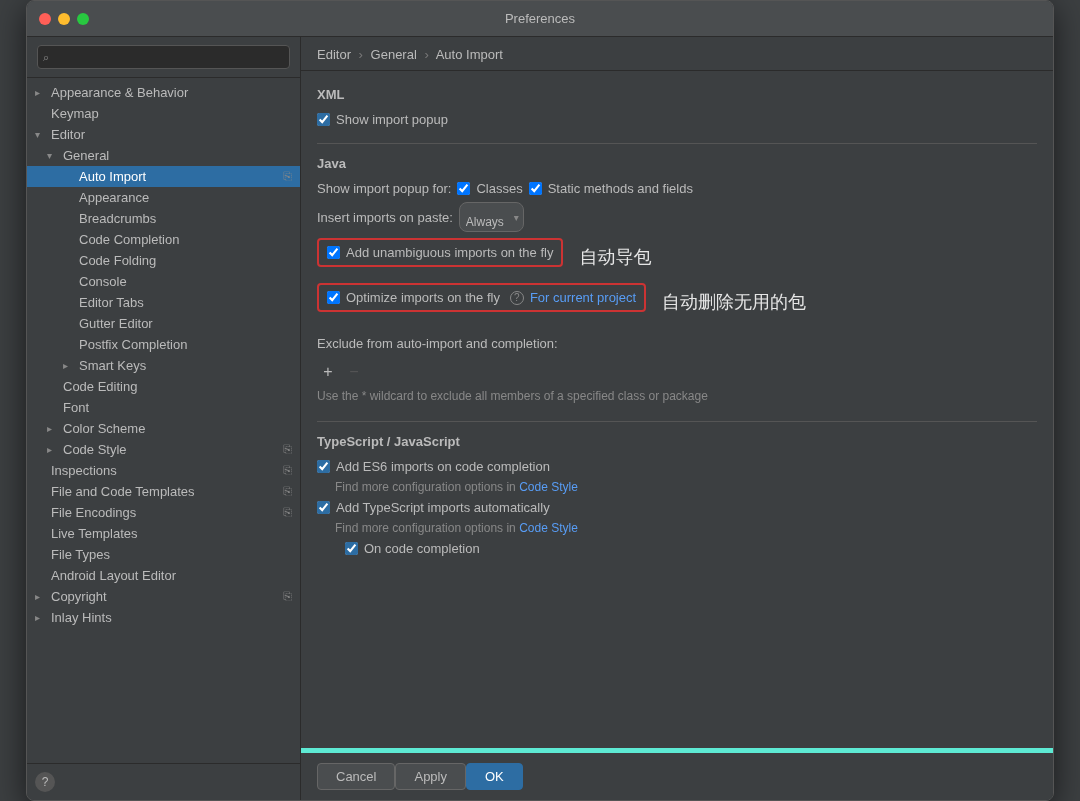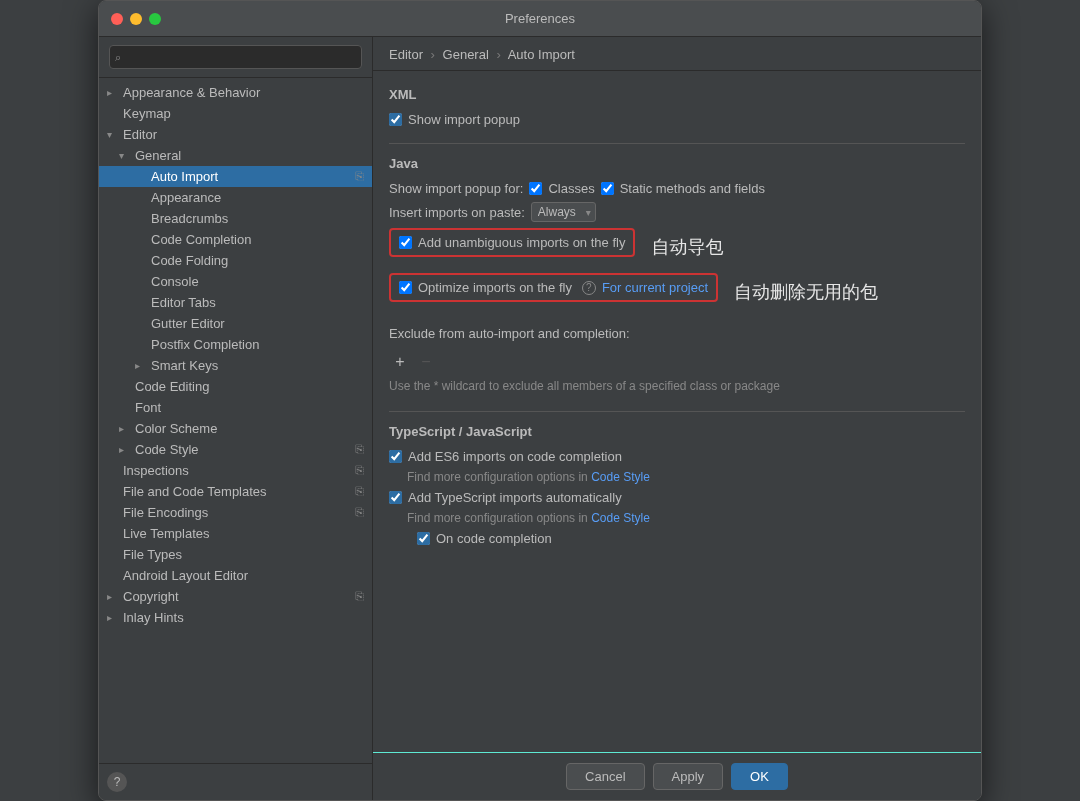--- a/index.html
+++ b/index.html
@@ -7,21 +7,21 @@
       background: #3c3f41;
       font-family: -apple-system, 'Helvetica Neue', Arial, sans-serif;
       font-size: 13px;
       color: #bbbbbb;
       display: flex;
       justify-content: center;
       align-items: center;
       min-height: 100vh;
     }
     .window {
-      width: 884px;
+      width: 1028px;
       height: 801px;
       background: #3c3f41;
       border-radius: 8px;
       overflow: hidden;
       display: flex;
       flex-direction: column;
       box-shadow: 0 8px 32px rgba(0,0,0,0.6);
       border: 1px solid #555;
     }
     .titlebar {
@@ -193,22 +193,22 @@
       gap: 6px;
       margin-bottom: 6px;
       flex-wrap: wrap;
     }
     .inline-label { color: #bbbbbb; font-size: 13px; }
     .select-box {
       background: #4a4d4f;
       border: 1px solid #666;
       color: #bbbbbb;
       font-size: 12px;
-      padding: 2px 18px 2px 6px;
-      border-radius: 3px;
+      padding: 12px 18px 2px 6px;
+      border-radius: 8px;
       outline: none;
       appearance: none;
       -webkit-appearance: none;
       cursor: pointer;
       position: relative;
     }
     .select-wrapper {
       position: relative;
       display: inline-block;
     }
@@ -313,24 +313,23 @@
       font-size: 10px;
       display: inline-flex;
       align-items: center;
       justify-content: center;
       margin-left: 4px;
       cursor: pointer;
     }
     
     .panel-footer {
       padding: 10px 16px;
-      border-top: 1px solid #5eead4;
-      display: flex;
-      justify-content: center;
-      gap: 8px;
+      border-top: 5px solid #5eead4;
+      display: flex;
+      justify-content: flex-start;
       background: #3c3f41;
     }
     .footer-btn {
       padding: 5px 18px;
       border-radius: 4px;
       font-size: 13px;
       cursor: pointer;
       border: 1px solid #666;
       background: #4a4d4f;
       color: #bbbbbb;

